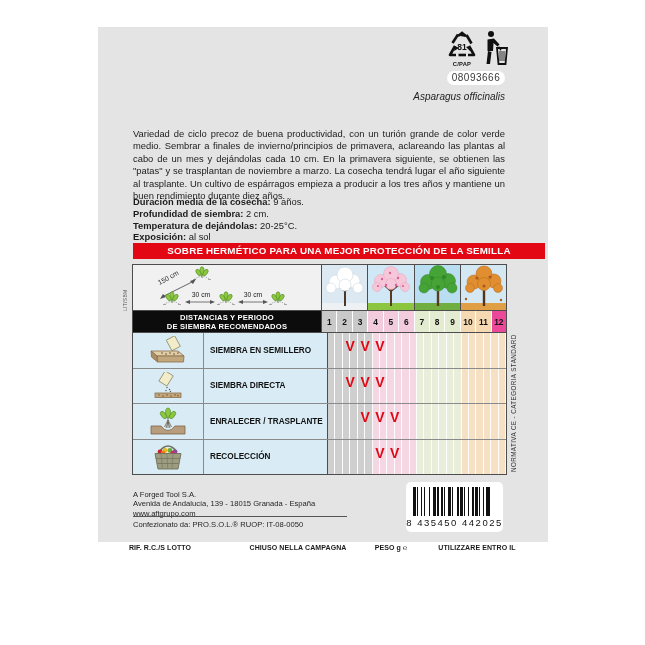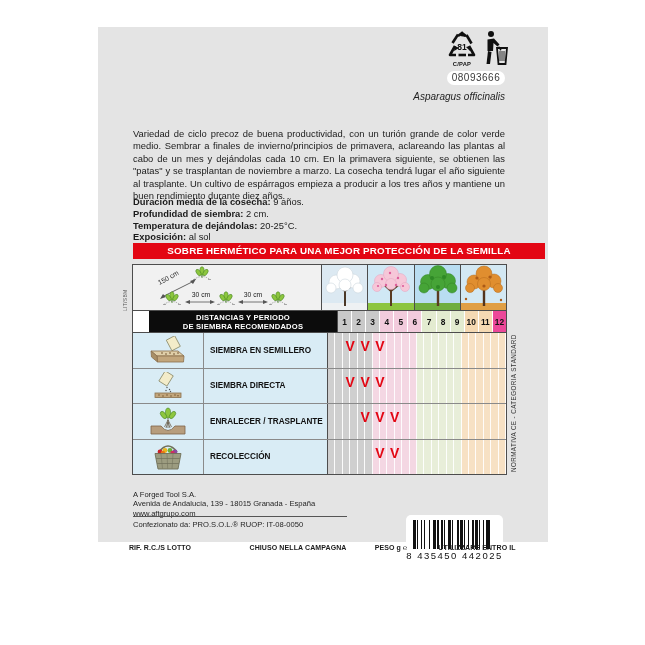--- a/index.html
+++ b/index.html
@@ -25,21 +25,21 @@
   
   .calendar{position:absolute;left:34px;top:237px;width:373px;border:1.5px solid #4d4d4d;background:#fff;}
   .cal-header{height:45px;display:flex;border-bottom:1px solid #4d4d4d;}
   .diagram-cell{width:188px;background:#f1f1f1;border-right:1px solid #4d4d4d;position:relative;overflow:hidden;}
   .season{flex:1;border-right:1px solid #4d4d4d;overflow:hidden;}
   .season:last-child{border-right:none;}
   .season svg{display:block;}
   .cal-banner-row{height:21px;display:flex;border-bottom:1px solid #4d4d4d;}
   .black-banner{width:188px;background:#0c0c0c;color:#fff;border-right:1px solid #4d4d4d;
     display:flex;flex-direction:column;justify-content:center;text-align:center;
-    font-size:7.6px;font-weight:bold;line-height:9px;letter-spacing:.2px;margin-left:16px;}
+    font-size:7.6px;font-weight:bold;line-height:9px;letter-spacing:.2px;}
   .month-number-row{flex:1;display:flex;}
   .mcell{flex:1;border-right:1px solid #fff;display:flex;align-items:center;justify-content:center;
     font-size:8.4px;font-weight:bold;color:#111;box-sizing:border-box;}
   .mcell:last-child{border-right:none;}
   .cal-row{height:34.5px;display:flex;border-bottom:1px solid #8a8a8a;}
   .cal-row:last-child{border-bottom:none;}
   .icon-cell{width:70px;background:#d9ecf5;border-right:1px solid #8a8a8a;
     display:flex;align-items:center;justify-content:center;}
   .label-cell{width:117px;background:#d9ecf5;border-right:1px solid #4d4d4d;
     display:flex;align-items:center;padding-left:6px;box-sizing:content-box;
@@ -53,21 +53,21 @@
   .plant{position:absolute;}
   .d150{position:absolute;left:24px;top:9px;font-size:6.8px;color:#222;transform:rotate(-29deg);white-space:nowrap;}
   .d30a{position:absolute;left:53px;top:26px;width:30px;text-align:center;font-size:6.8px;color:#222;}
   .d30b{position:absolute;left:105px;top:26px;width:30px;text-align:center;font-size:6.8px;color:#222;}
   .arrow-svg{position:absolute;}
   
   .company{position:absolute;left:35px;top:463px;font-size:7.6px;line-height:9.3px;color:#1f1f1f;}
   .sepline{position:absolute;left:35px;top:489px;width:214px;border-top:1px solid #555;}
   .confezionato{position:absolute;left:35px;top:493px;font-size:7.6px;color:#1f1f1f;}
   .confezionato b{font-weight:normal;}
-  .barcode-box{position:absolute;left:308px;top:455px;width:97px;height:50px;background:#fff;border-radius:5px;margin-top:33px;}
+  .barcode-box{position:absolute;left:308px;top:455px;width:97px;height:50px;background:#fff;border-radius:5px;}
   .bars{position:absolute;left:7px;top:5px;width:83px;height:29px;display:flex;align-items:stretch;}
   .bar{height:100%;}
   .barcode-num{position:absolute;left:0;top:35px;width:97px;text-align:center;font-size:9.5px;
     letter-spacing:1.5px;color:#111;}
   
   .side-right{position:absolute;left:412px;top:273px;height:172px;writing-mode:vertical-rl;
     transform:rotate(180deg);font-size:6.3px;color:#333;letter-spacing:.4px;display:flex;align-items:center;}
   .side-left{position:absolute;left:24px;top:238px;height:46px;writing-mode:vertical-rl;
     transform:rotate(180deg);font-size:5px;color:#555;letter-spacing:.3px;}
   

